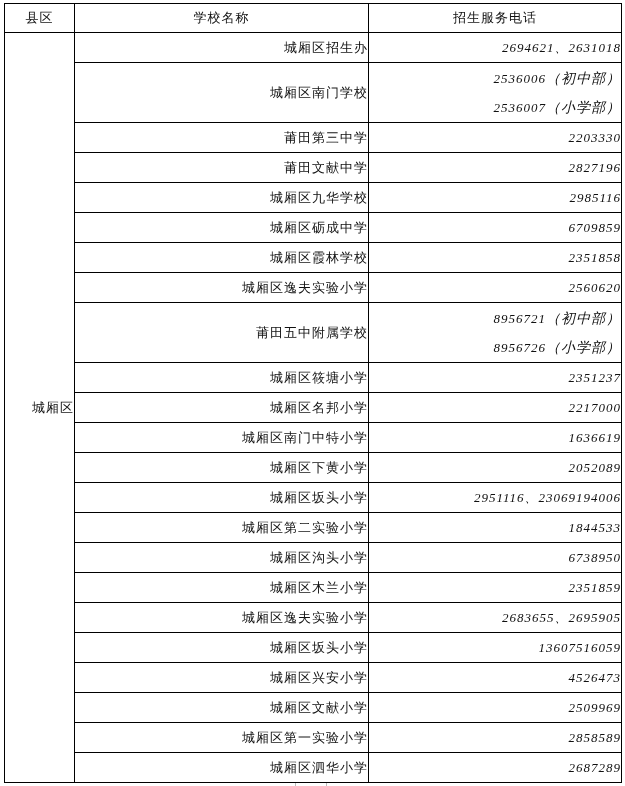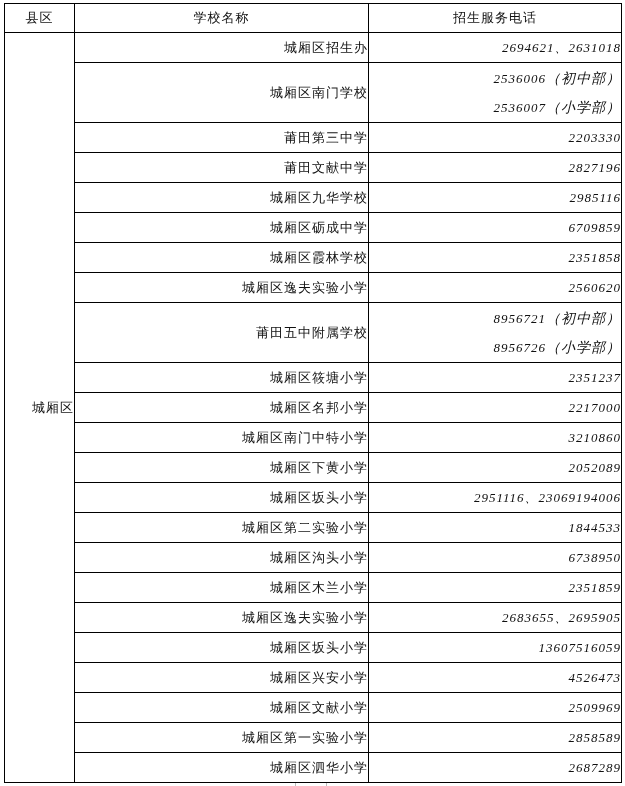--- a/index.html
+++ b/index.html
@@ -138,21 +138,21 @@
       </tr>
       <tr class="row">
         <td class="school">城厢区名邦小学</td>
         <td class="phone">
           <span class="phone-line"><span>2217000</span></span>
         </td>
       </tr>
       <tr class="row">
         <td class="school">城厢区南门中特小学</td>
         <td class="phone">
-          <span class="phone-line"><span>3210860</span></span>
+          <span class="phone-line"><span>1636619</span></span>
         </td>
       </tr>
       <tr class="row">
         <td class="school">城厢区下黄小学</td>
         <td class="phone">
           <span class="phone-line"><span>2052089</span></span>
         </td>
       </tr>
       <tr class="row">
         <td class="school">城厢区坂头小学</td>

